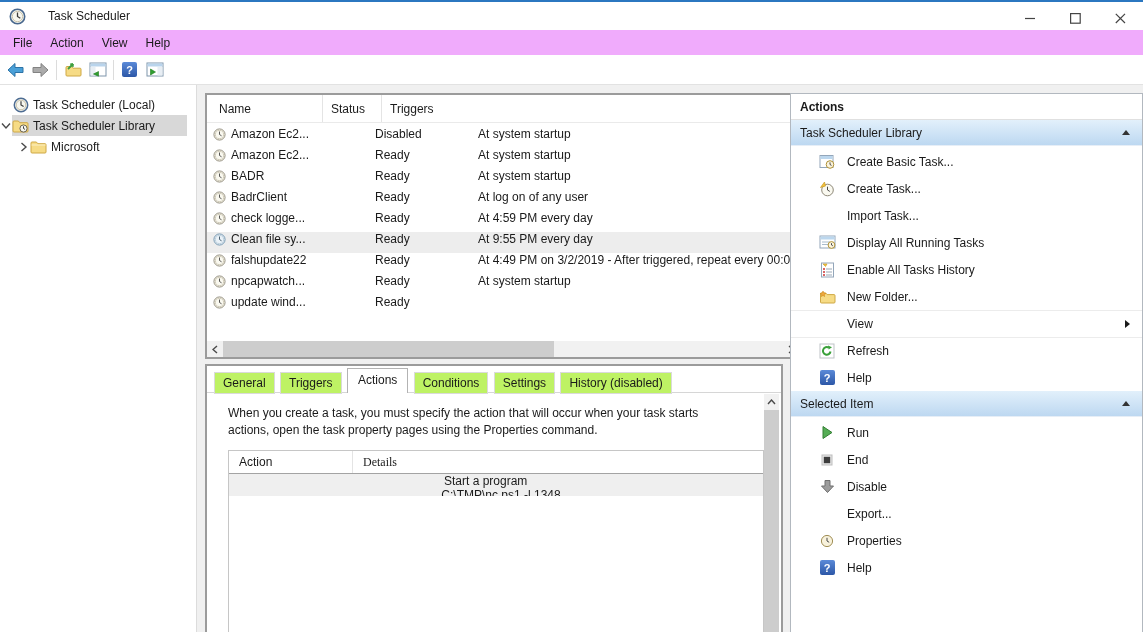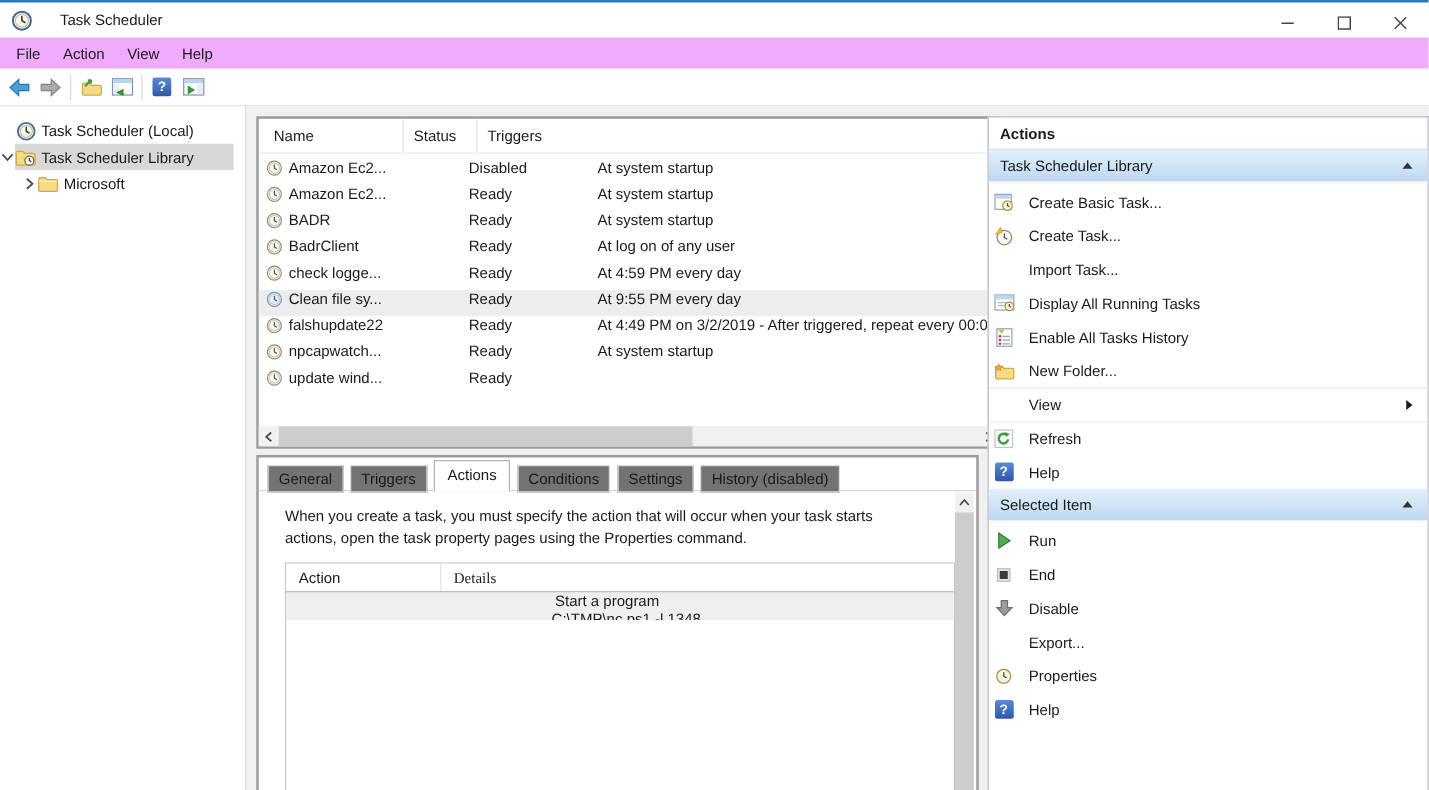--- a/index.html
+++ b/index.html
@@ -54,21 +54,21 @@
   .hscroll { position:absolute; left:0; right:0; bottom:0; height:16px; background:#f1f1f1; }
   .hscroll .arrow { position:absolute; top:0; width:16px; height:16px; display:flex; align-items:center; justify-content:center; }
   .hscroll .arrow.left { left:0; } .hscroll .arrow.right { right:0; }
   .hscroll .thumb { position:absolute; left:16px; top:0; width:331px; height:16px; background:#cdcdcd; }
 
   
   .tab-frame { position:absolute; left:205px; top:279px; width:578px; height:270px;
     background:#fff; border:2px solid #9b9b9b; }
   .tabbar { position:relative; height:27px; padding:4px 0 0 7px; white-space:nowrap; }
   .tabbar::after { content:""; position:absolute; left:0; right:0; bottom:0; border-bottom:1px solid #d6d6d6; }
-  .tab { display:inline-block; padding:3px 8px 3px 8px; border:1px solid #dadada; background:#737373; margin-right:2px; position:relative; top:1px; z-index:1; }
+  .tab { display:inline-block; padding:3px 8px 3px 8px; border:1px solid #dadada; background:#bef264; margin-right:2px; position:relative; top:1px; z-index:1; }
   .tab.active { top:-2px; padding:4px 10px 6px 10px; border-color:#b3b3b3; border-bottom:none; background:#fff; z-index:3; }
   .desc { margin:12px 4px 0 21px; width:535px; line-height:17px; }
   .desc div { white-space:nowrap; overflow:hidden; }
   .atable { position:absolute; left:21px; top:84px; width:536px; bottom:-2px; border:1px solid #c6c6c6; background:#fff; }
   .atable-header { display:flex; height:23px; align-items:center; border-bottom:1px solid #a3a3a3; background:#fff; }
   .atable-header .c1 { width:124px; padding-left:10px; height:100%; display:flex; align-items:center; border-right:1px solid #e4e4e4; }
   .atable-header .c2 { flex:1; padding-left:10px;font-family:Liberation Serif, serif; }
   .atable-row { display:flex; height:22px; align-items:center; background:#efefef;flex-direction:column; }
   .atable-row .c1 { width:124px; padding-left:10px; }
   .atable-row .c2 { flex:1; padding-left:10px; white-space:nowrap; overflow:hidden; }
@@ -78,21 +78,21 @@
 
   
   .actions-pane { position:absolute; left:790px; top:8px; width:353px; bottom:0; background:#fff; border:1px solid #b2b8bf; border-bottom:none; }
   .pane-title { height:26px; display:flex; align-items:center; font-weight:bold; padding-left:9px; border-bottom:1px solid #e0e0e0; }
   .section-header { height:26px; display:flex; align-items:center; padding:0 12px 0 9px;
     background:linear-gradient(#e2f0fb, #bdd8f1); border-bottom:1px solid #e6eef7; }
   .section-header .hdr-label { flex:1; }
   .tri-up { width:0; height:0; border-left:4px solid transparent; border-right:4px solid transparent; border-bottom:5px solid #333; }
   .tri-right { width:0; height:0; border-top:4px solid transparent; border-bottom:4px solid transparent; border-left:5px solid #1a1a1a; }
   .action-list { padding-top:2px; }
-  .action-item { height:27px; display:flex; align-items:center; padding:0 12px 0 2px; }
+  .action-item { height:27px; display:flex; align-items:center; padding:0 12px 0 26px; }
   .action-item.sep { border-top:1px solid #ececec; }
   .ai-icon { width:20px; display:flex; justify-content:center; align-items:center; }
   .ai-label { margin-left:10px; flex:1; white-space:nowrap; }
 
   .icon-help-box { width:15px; height:15px; border-radius:2px; background:linear-gradient(#5b8ad8,#2c57a7);
     color:#fff; font-weight:bold; font-size:11px; display:flex; align-items:center; justify-content:center; }
   .icon-help-box::after { content:"?"; }
   .chev { stroke:#4a4a4a; fill:none; stroke-width:1.4; }
 </style>
 </head>

